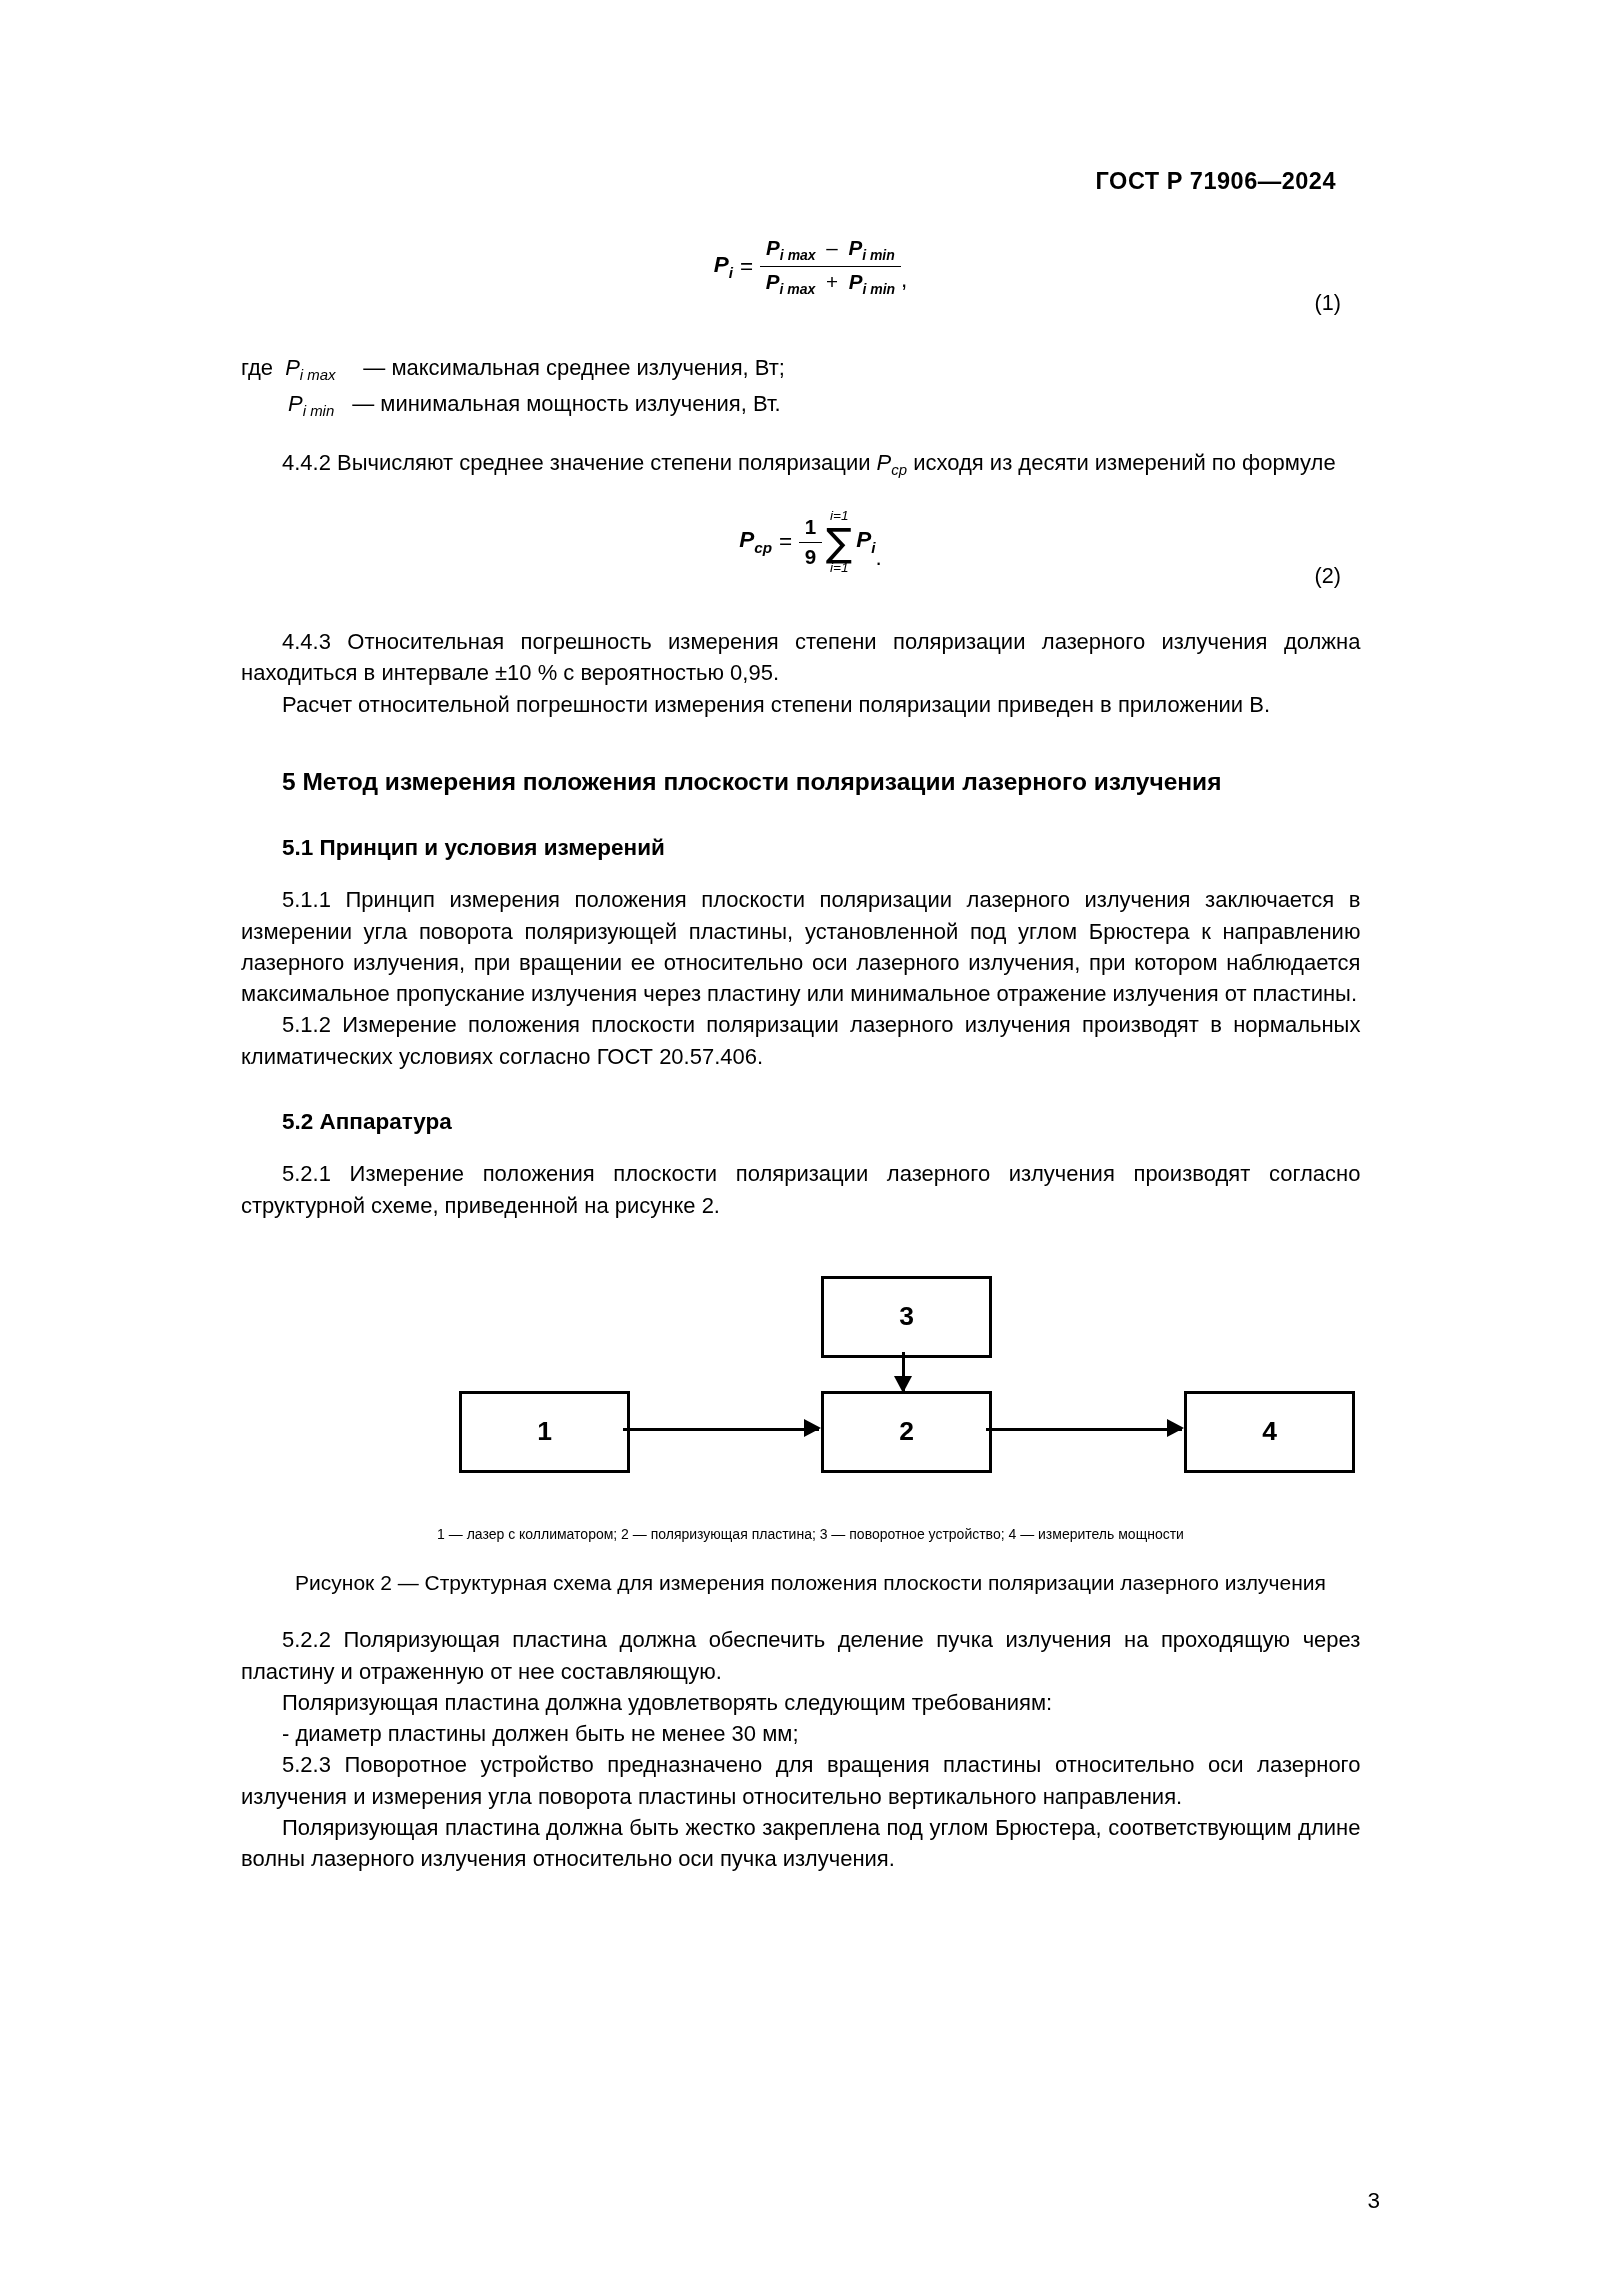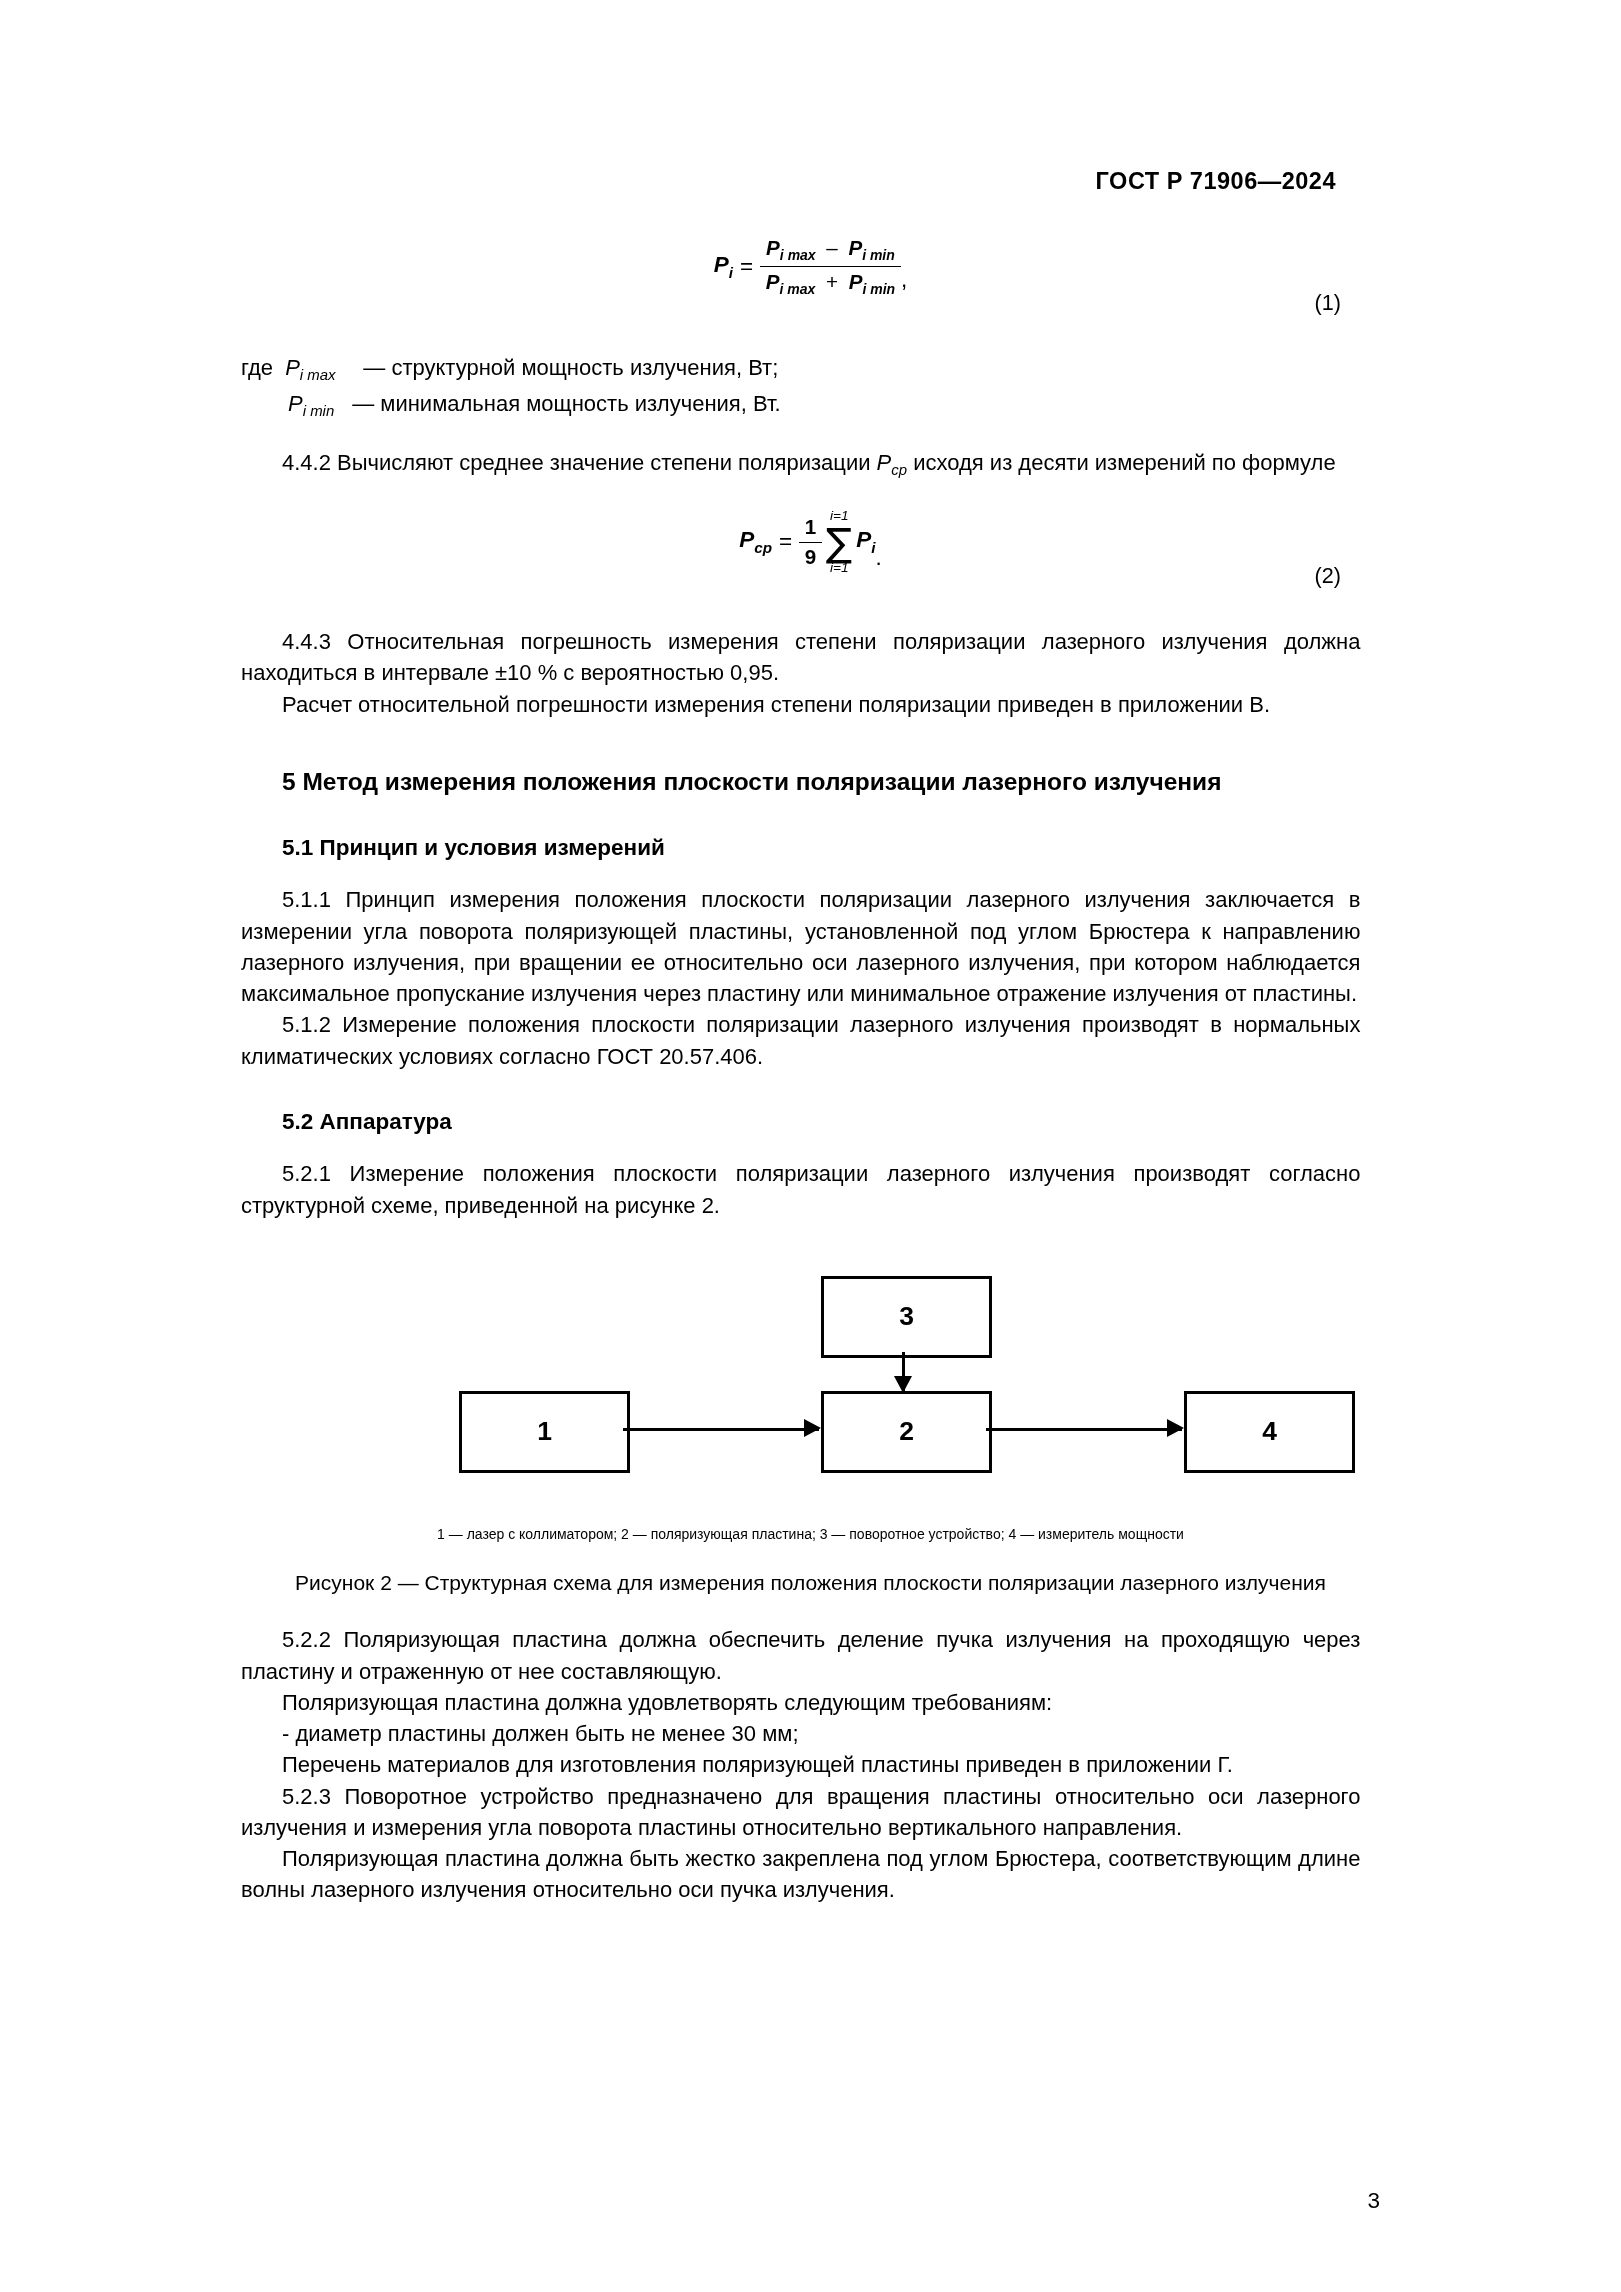--- a/index.html
+++ b/index.html
@@ -230,21 +230,21 @@
         </span>
       </span>
       <span style="font-size:22.5px; align-self:flex-end; padding-bottom:3.9px;">,</span>
     </div>
     <div class="formula-num">(1)</div>
   </div>
 
   <div class="where-line">
     <span>где</span>
     <span class="mitalic" style="padding-left:5.9px;"><span>P</span><span class="sub">i max</span></span>
-    <span style="padding-left:21.6px;">— структурной мощность излучения, Вт;</span>
+    <span style="padding-left:21.6px;">— максимальная среднее излучения, Вт;</span>
   </div>
   <div class="where-line2">
     <span class="mitalic"><span>P</span><span class="sub">i min</span></span>
     <span style="padding-left:11.8px;">— минимальная мощность излучения, Вт.</span>
   </div>
 
   <div class="spacer-sm"></div>
 
   <p class="body-text indent">
     <span>4.4.2 Вычисляют среднее значение степени поляризации </span><span class="mitalic"><span>P</span><span class="sub">ср</span></span><span> исходя из десяти измерений по формуле</span>
@@ -300,20 +300,19 @@
   </div>
 
   <div class="fig-legend">1 — лазер с коллиматором; 2 — поляризующая пластина; 3 — поворотное устройство; 4 — измеритель мощности</div>
   <div class="fig-caption">Рисунок 2 — Структурная схема для измерения положения плоскости поляризации лазерного излучения</div>
 
   <div class="spacer-md"></div>
 
   <p class="body-text indent">5.2.2 Поляризующая пластина должна обеспечить деление пучка излучения на проходящую через пластину и отраженную от нее составляющую.</p>
   <p class="body-text indent">Поляризующая пластина должна удовлетворять следующим требованиям:</p>
   <p class="body-text indent">- диаметр пластины должен быть не менее 30 мм;</p>
-  <p class="body-text indent">Перечень материалов для изготовления поляризующей пластины приведен в приложении Г.</p>
   <p class="body-text indent">5.2.3 Поворотное устройство предназначено для вращения пластины относительно оси лазерного излучения и измерения угла поворота пластины относительно вертикального направления.</p>
   <p class="body-text indent">Поляризующая пластина должна быть жестко закреплена под углом Брюстера, соответствующим длине волны лазерного излучения относительно оси пучка излучения.</p>
 
   <div class="page-number">3</div>
 
 </div>
 
 
 </body></html>

